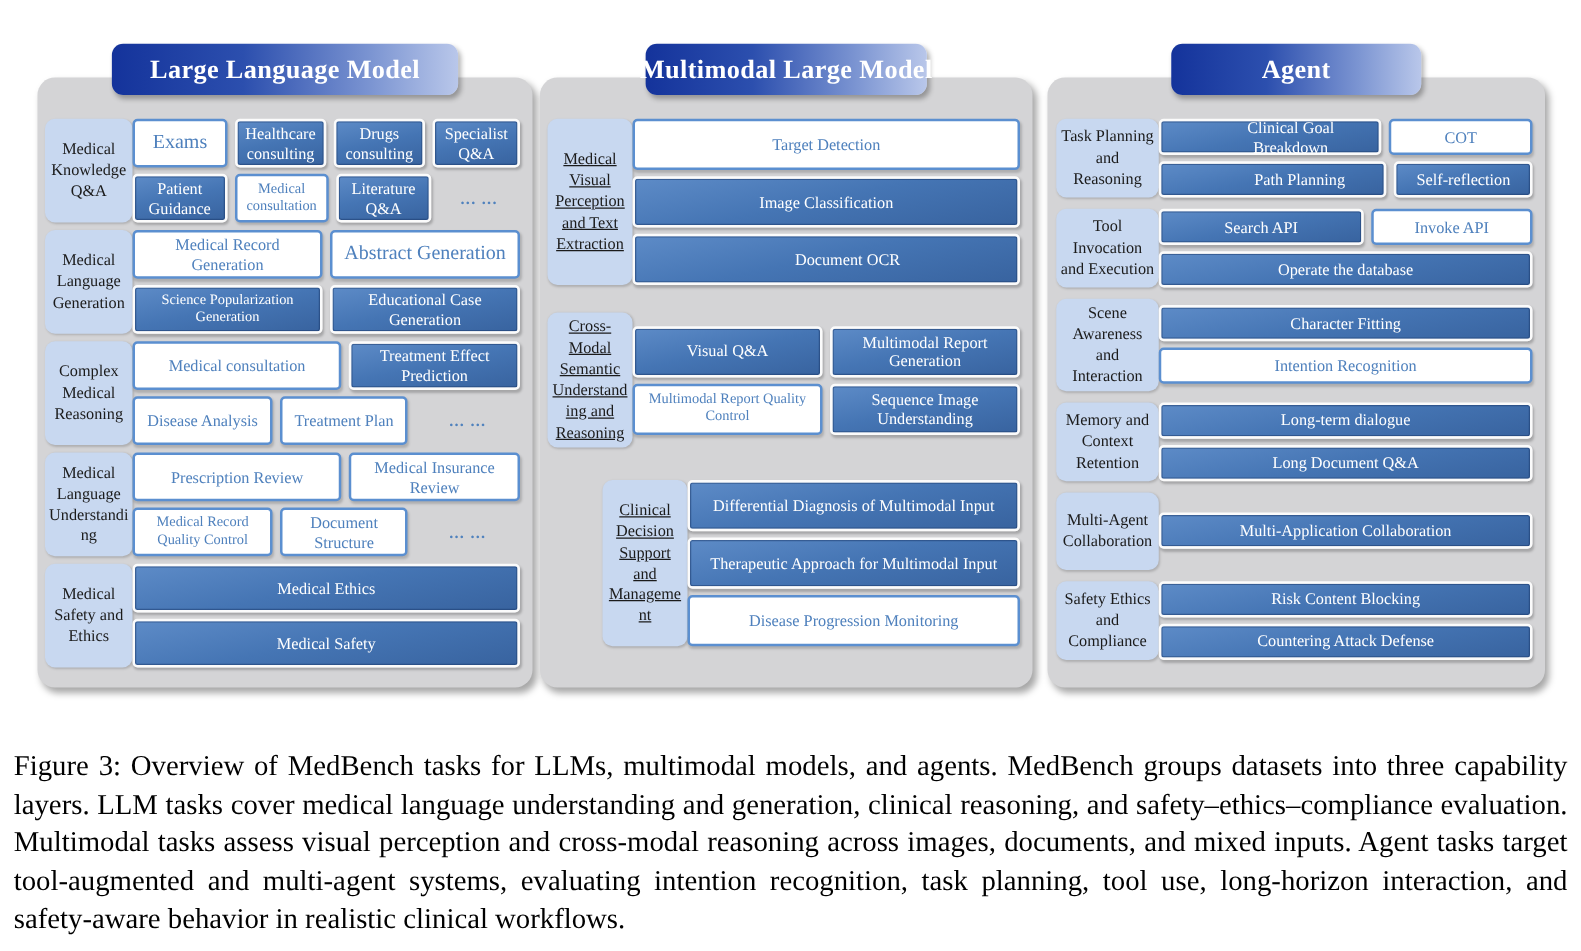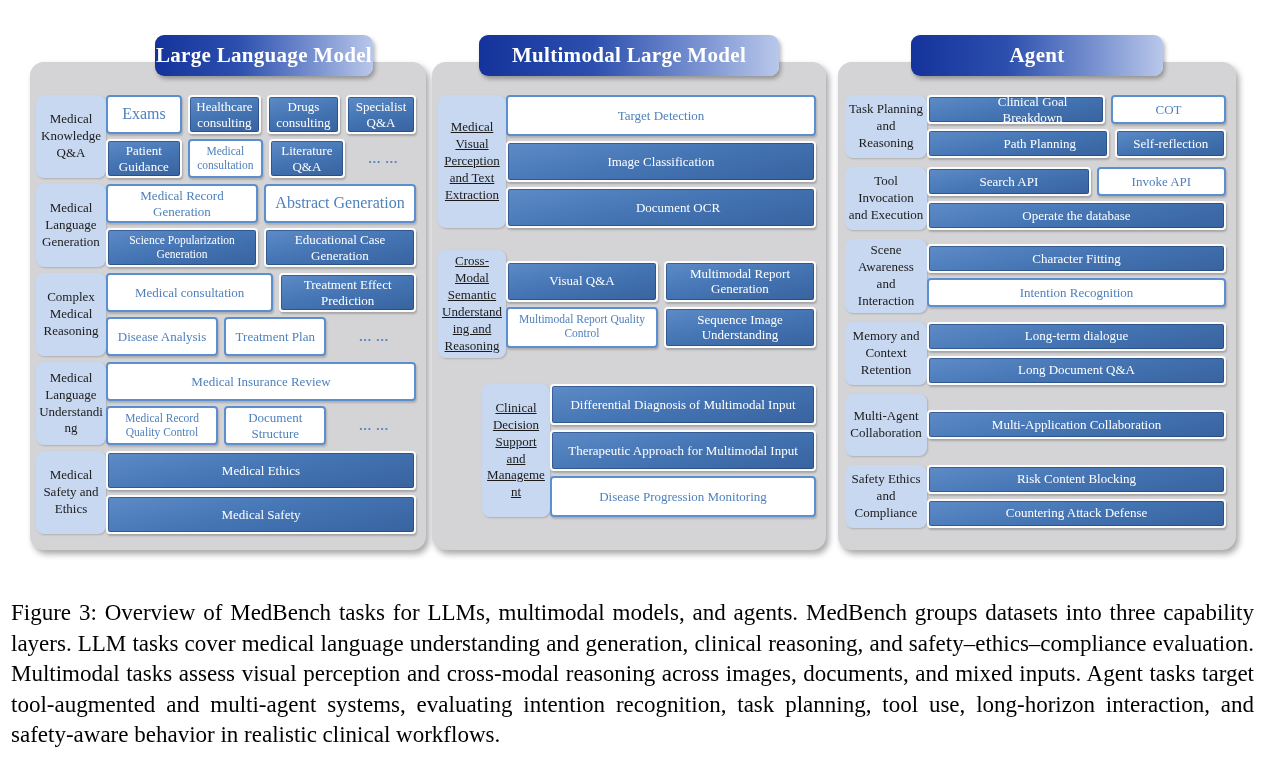--- a/index.html
+++ b/index.html
@@ -22,23 +22,23 @@
 
   .hdr{
     position:absolute;top:-27px;left:50%;transform:translateX(-50%);
     height:41px;border-radius:9px;
     background:linear-gradient(90deg,#14339b 0%,#2c4fae 38%,#7c95d2 75%,#b9c7ea 100%);
     color:#ffffff;font-weight:bold;font-size:21px;
     display:flex;align-items:center;justify-content:center;
     box-shadow:2px 3px 4px rgba(0,0,0,.30);
     letter-spacing:.3px;white-space:nowrap;
   }
-  .panel-0 .hdr{width:218px;margin-left:36px;}
-  .panel-1 .hdr{width:300px;}
-  .panel-2 .hdr{width:252px;}
+  .panel-0 .hdr{width:277px;}
+  .panel-1 .hdr{width:225px;}
+  .panel-2 .hdr{width:200px;}
 
   .rows{padding:33px 10px 0 6px;display:flex;flex-direction:column;}
   .panel-2 .rows{padding-left:7px;}
 
   .row{display:flex;align-items:stretch;}
   .panel-0 .row{margin-bottom:6px;}
   .panel-1 .row + .row{margin-top:22px;}
   .panel-1 .rows .row:nth-child(3){margin-top:26px;padding-left:44px;}
   .panel-2 .row{margin-bottom:9px;}
   .panel-1 .rows .row:nth-child(2) .cat{min-height:102px;}
@@ -132,20 +132,21 @@
               <div class="bx bx-white" style="flex: 1 1 0px;">Disease Analysis</div>
               <div class="bx bx-white" style="flex: 0.9 1 0px;">Treatment Plan</div>
               <div class="bx bx-dots" style="flex: 0.75 1 0px;">... ...</div>
             </div>
           </div>
         </div>
         <div class="row">
           <div class="cat">Medical Language Understanding</div>
           <div class="content">
             <div class="line">
+              <div class="bx bx-white" style="flex: 1.25 1 0px;">Prescription Review</div>
               <div class="bx bx-white" style="flex: 1 1 0px;">Medical Insurance Review</div>
             </div>
             <div class="line">
               <div class="bx bx-white sm" style="flex: 1 1 0px;">Medical Record Quality Control</div>
               <div class="bx bx-white" style="flex: 0.9 1 0px;">Document Structure</div>
               <div class="bx bx-dots" style="flex: 0.75 1 0px;">... ...</div>
             </div>
           </div>
         </div>
         <div class="row">

